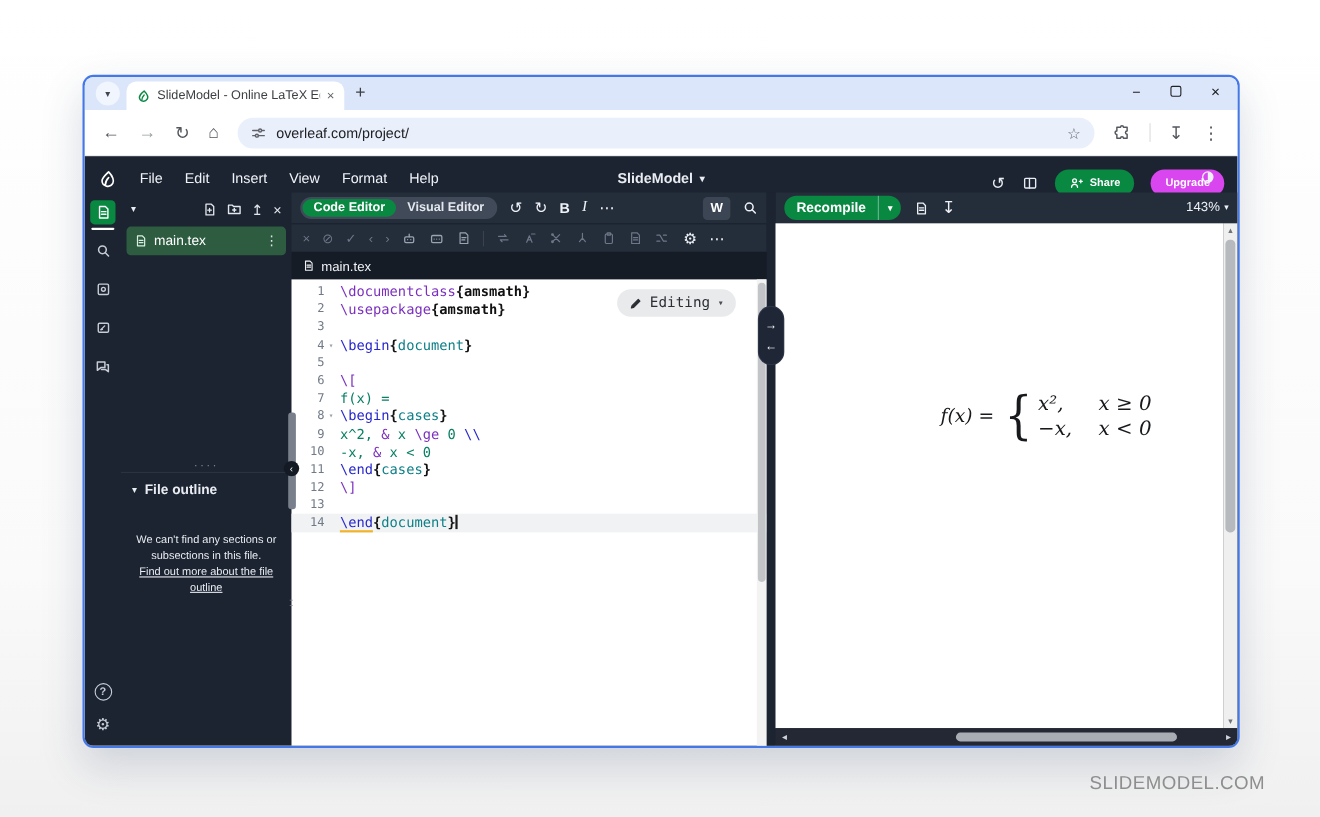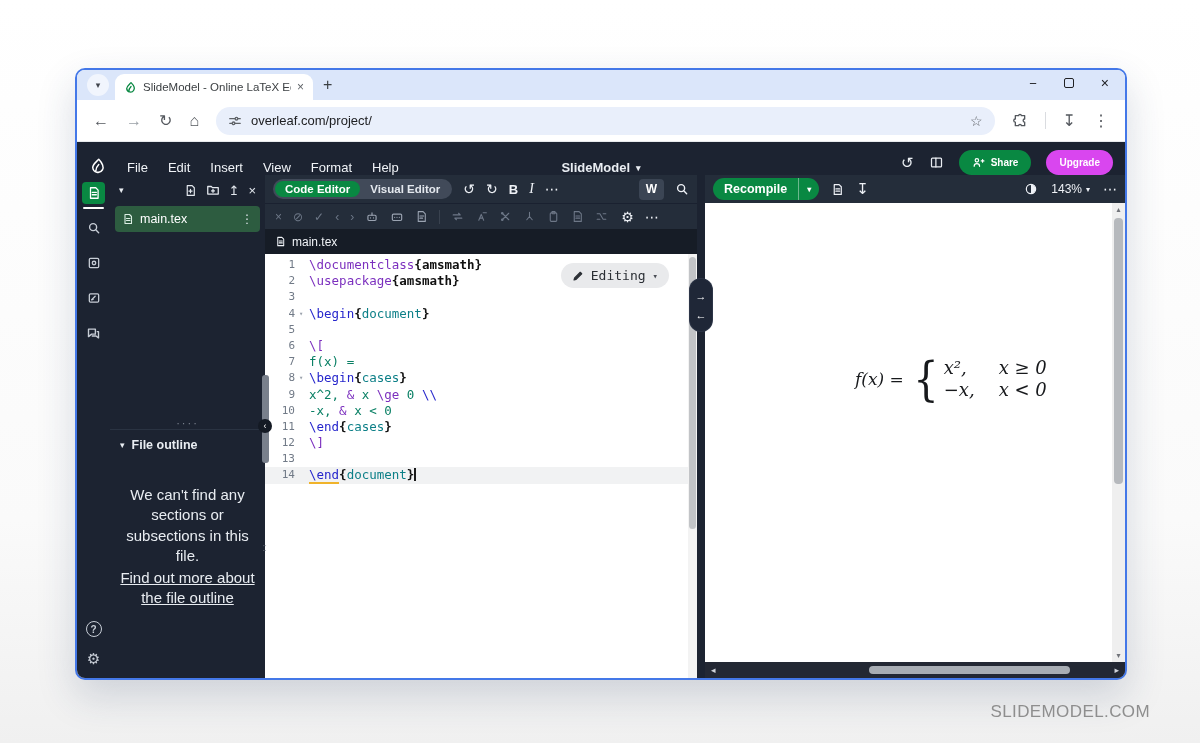--- a/index.html
+++ b/index.html
@@ -27,21 +27,21 @@
   .chrome-toolbar { height:42px; background:#fff; border-bottom:1px solid #e8eaed; display:flex; align-items:center; gap:17px; padding:0 16px; flex:none; }
   .nav-ic { font-size:16px; color:#54585e; }
   .nav-ic.dis { color:#9aa0a6; }
   .addr { flex:1; height:28px; background:#e9effb; border-radius:14px; display:flex; align-items:center; gap:9px; padding:0 12px; }
   .addr-url { font-size:13px; color:#202124; flex:1; }
   .addr-star { font-size:14px; color:#5f6368; }
   .tb-divider { width:1px; height:17px; background:#dadce0; }
 
   
   .app { flex:1; background:#1c2331; display:flex; flex-direction:column; color:#e9edf2; min-height:0; }
-  .ol-header { height:33px; display:flex; align-items:flex-end; padding:0 12px; position:relative; flex:none; }
+  .ol-header { height:33px; display:flex; align-items:flex-start; padding:12px 12px; position:relative; flex:none; }
   .menus { display:flex; align-items:center; margin-left:10px; }
   .menu-item { font-size:13px; padding:0 10px; color:#f0f3f7; }
   .proj { position:absolute; left:50%; transform:translateX(-50%); font-size:13px; font-weight:bold; display:flex; gap:6px; align-items:center; }
   .hdr-right { margin-left:auto; display:flex; align-items:center; gap:15px; }
   .hdr-ic { font-size:15px; color:#e9edf2; }
   .pill-btn { height:25px; border-radius:13px; display:flex; align-items:center; gap:6px; padding:0 13px; font-size:10px; font-weight:bold; color:#fff; }
   .share-btn { background:#098842; }
   .upgrade-btn { background:#d946ef; }
 
   .ol-main { flex:1; display:flex; min-height:0; position:relative; }
@@ -64,21 +64,21 @@
   .fp-icons { margin-left:auto; display:flex; align-items:center; gap:9px; color:#e3e8ee; }
   .file-row { margin:1px 5px 0; height:26px; background:#2d5c40; border-radius:4px; display:flex; align-items:center; gap:6px; padding:0 7px; }
   .file-row-name { flex:1; font-size:12.5px; color:#fff; }
   .file-kebab { font-size:12px; color:#dfe5ea; }
   .tree-space { flex:1; }
   .dots-handle { text-align:center; color:#7e8591; font-size:11px; letter-spacing:2px; line-height:8px; padding-bottom:2px; }
 
   .outline { flex:1; border-top:1px solid #2a3342; display:flex; flex-direction:column; }
   .outline-header { height:30px; display:flex; align-items:center; gap:7px; padding:0 10px; flex:none; }
   .outline-title { font-size:12.5px; font-weight:bold; }
-  .outline-body { width:140px; margin:25px auto 0; text-align:center; font-size:15px; line-height:1.35; color:#e8ecf1; }
+  .outline-body { width:140px; margin:25px auto 0; text-align:center; font-size:10px; line-height:1.35; color:#e8ecf1; }
   .outline-link { display:block; margin-top:2px; text-decoration:underline; color:#e8ecf1; }
 
   
   .panel-resizer-thumb { position:absolute; left:185px; top:200px; width:7px; height:88px; background:#79808c; border-radius:3px; z-index:3; }
   .panel-collapse { position:absolute; left:181px; top:244px; width:14px; height:14px; background:#141a24; border-radius:50%; color:#fff; font-size:9px; display:flex; align-items:center; justify-content:center; z-index:4; }
   .panel-dots { position:absolute; left:186px; top:372px; color:#8a919c; font-size:8px; line-height:4px; z-index:3; }
 
   
   .editor-pane { width:432px; flex:none; display:flex; flex-direction:column; min-height:0; position:relative; }
   .ed-toolbar1 { height:28px; background:#242d3a; display:flex; align-items:center; gap:11px; padding:0 8px; flex:none; }
@@ -120,21 +120,21 @@
   
   .split { width:8px; flex:none; background:#1c2331; position:relative; }
   .split-handle { position:absolute; left:-7px; top:104px; width:22px; height:52px; background:#1f2737; border-radius:11px; box-shadow:0 0 0 1px #2c3547; display:flex; flex-direction:column; align-items:center; justify-content:center; gap:7px; color:#fff; font-size:11px; z-index:6; }
 
   
   .pdf-pane { flex:1; display:flex; flex-direction:column; min-width:0; min-height:0; }
   .pdf-toolbar { height:28px; background:#242d3a; display:flex; align-items:center; gap:12px; padding:0 8px; flex:none; }
   .recompile { display:flex; align-items:center; height:22px; background:#098842; border-radius:12px; color:#fff; font-weight:bold; font-size:12.5px; }
   .rc-main { padding:0 11px; }
   .rc-caret { padding:0 8px; border-left:1px solid rgba(255,255,255,.4); font-size:8px; align-self:stretch; display:flex; align-items:center; }
-  .pdf-right { margin-left:auto; display:flex; align-items:center; gap:13px; }
+  .pdf-right { margin-left:auto; display:flex; align-items:center; gap:13px;flex-direction:column; }
   .zoom-label { font-size:12px; color:#eef1f6; display:flex; align-items:center; gap:4px; }
   .pdf-viewer { flex:1; background:#1c2331; position:relative; min-height:0; }
   .pdf-page { position:absolute; left:0; top:0; right:13px; bottom:0; background:#fff; }
   .math { position:absolute; left:150px; top:152px; display:flex; align-items:center; font-family:"DejaVu Serif", serif; color:#17191c; }
   .m-lhs { font-style:italic; font-size:17px; margin-right:7px; }
   .m-brace { font-size:47px; font-weight:400; line-height:1; transform:scaleX(.85); margin-right:3px; }
   .m-rows { display:grid; grid-template-columns:auto auto; column-gap:24px; row-gap:1px; font-size:18px; font-style:italic; }
   .pdf-vscroll { position:absolute; right:0; top:0; bottom:0; width:13px; background:#efefef; }
   .vs-arrow { position:absolute; left:0; right:0; text-align:center; color:#707379; font-size:8px; }
   .vs-thumb { position:absolute; left:2px; right:2px; top:15px; height:58%; background:#b6b9bd; border-radius:4px; }

